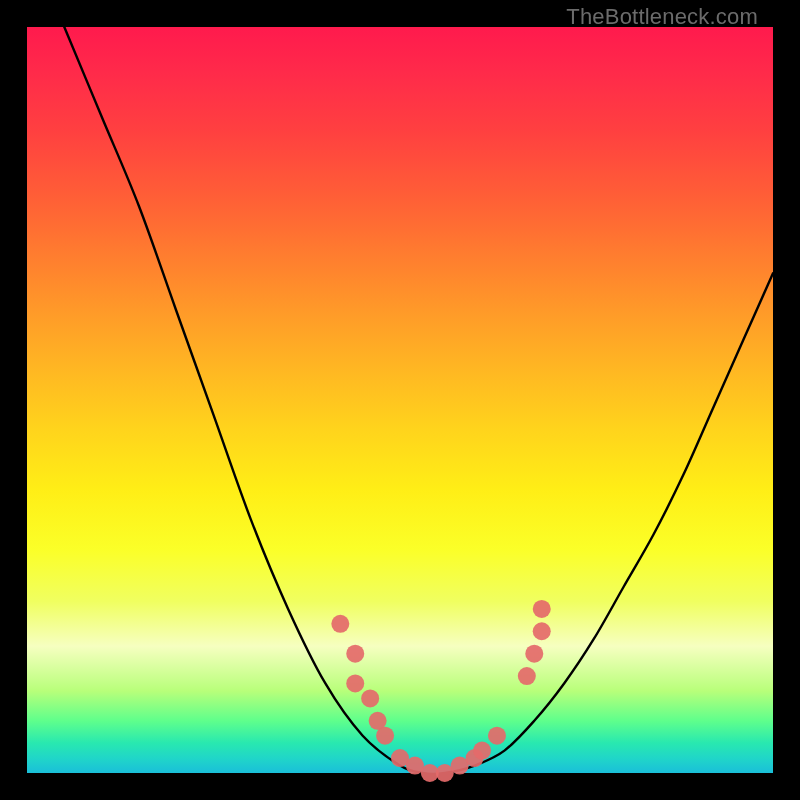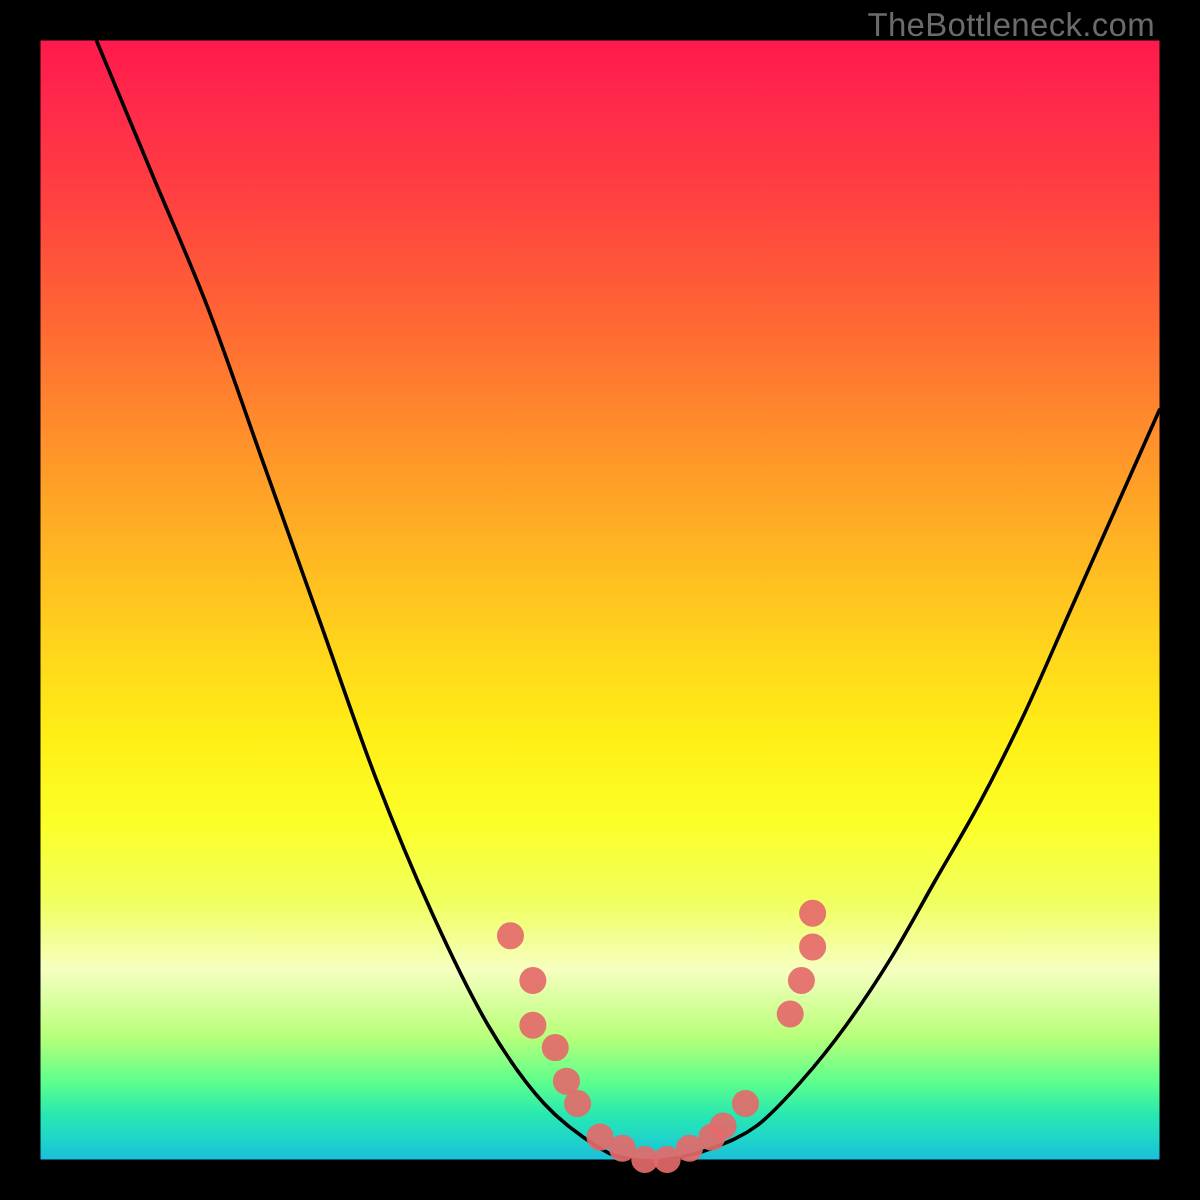--- a/index.html
+++ b/index.html
@@ -42,21 +42,21 @@
       #b8ff7a 89%,
       #5fff8c 93%,
       #28e8b0 96%,
       #20d6c8 98%,
       #1abfd9 100%
     );
   }
   .watermark {
     position: absolute;
     top: 4px;
-    right: 30px;
+    right: 42px;
     color: #6b6b6b;
     font-size: 22px;
     font-weight: 500;
     letter-spacing: 0.2px;
     z-index: 50;
   }
   svg.curve {
     position: absolute;
     left: 0;
     top: 0;

